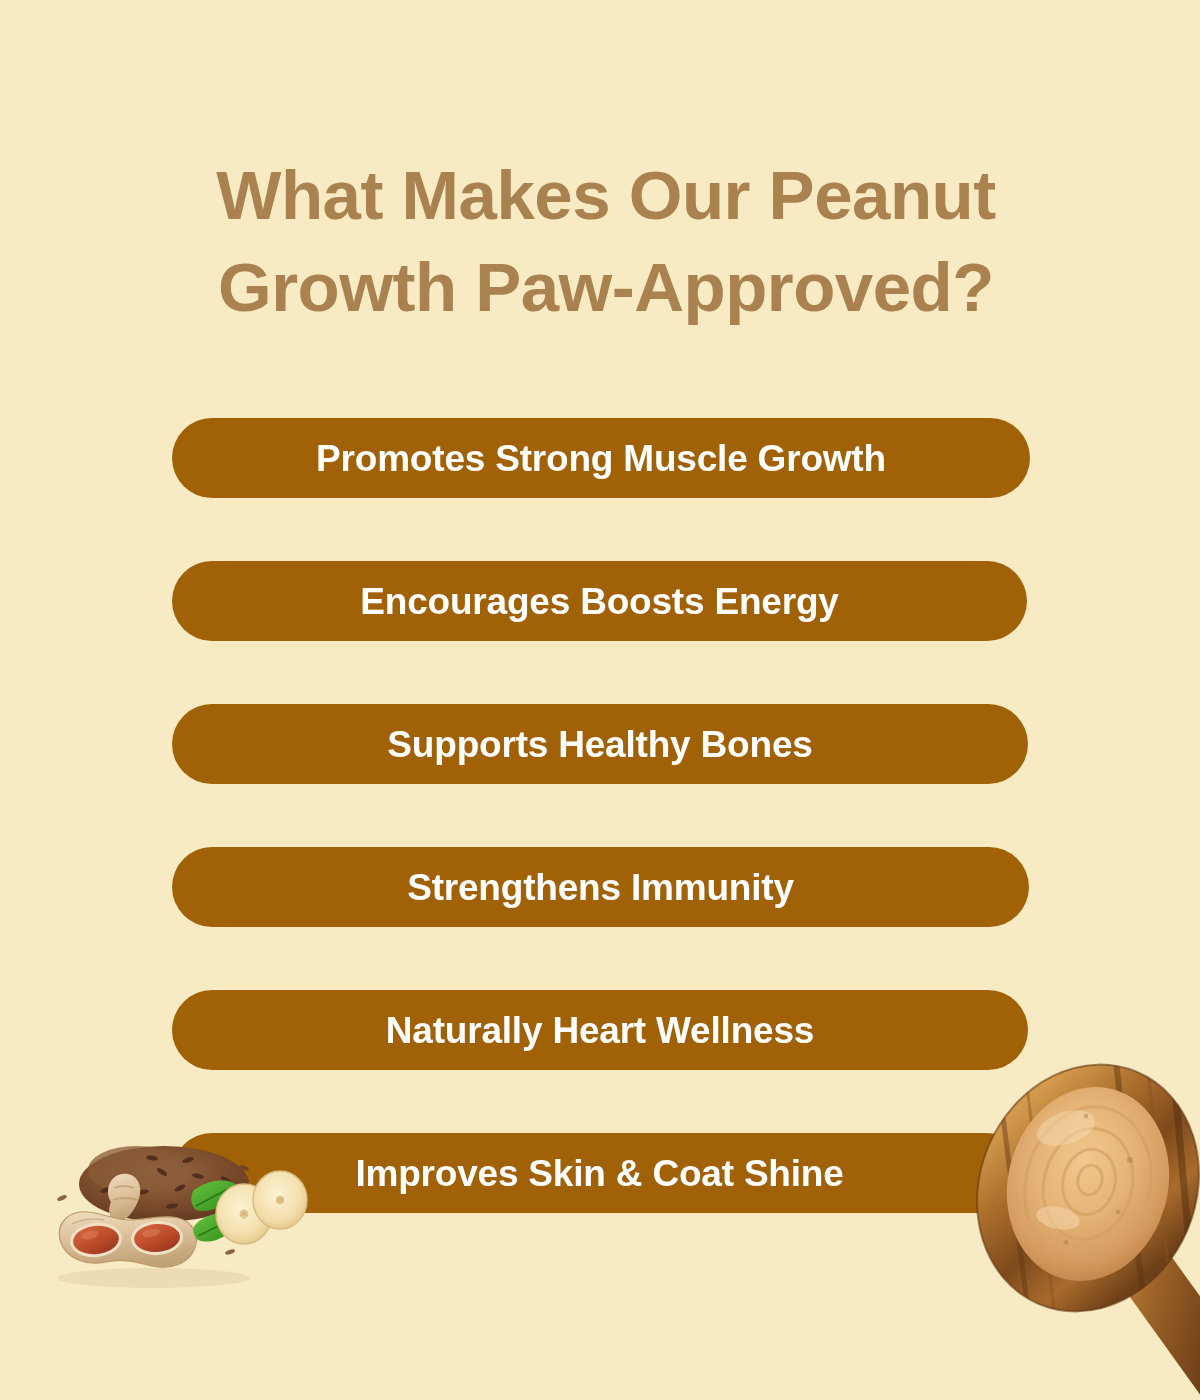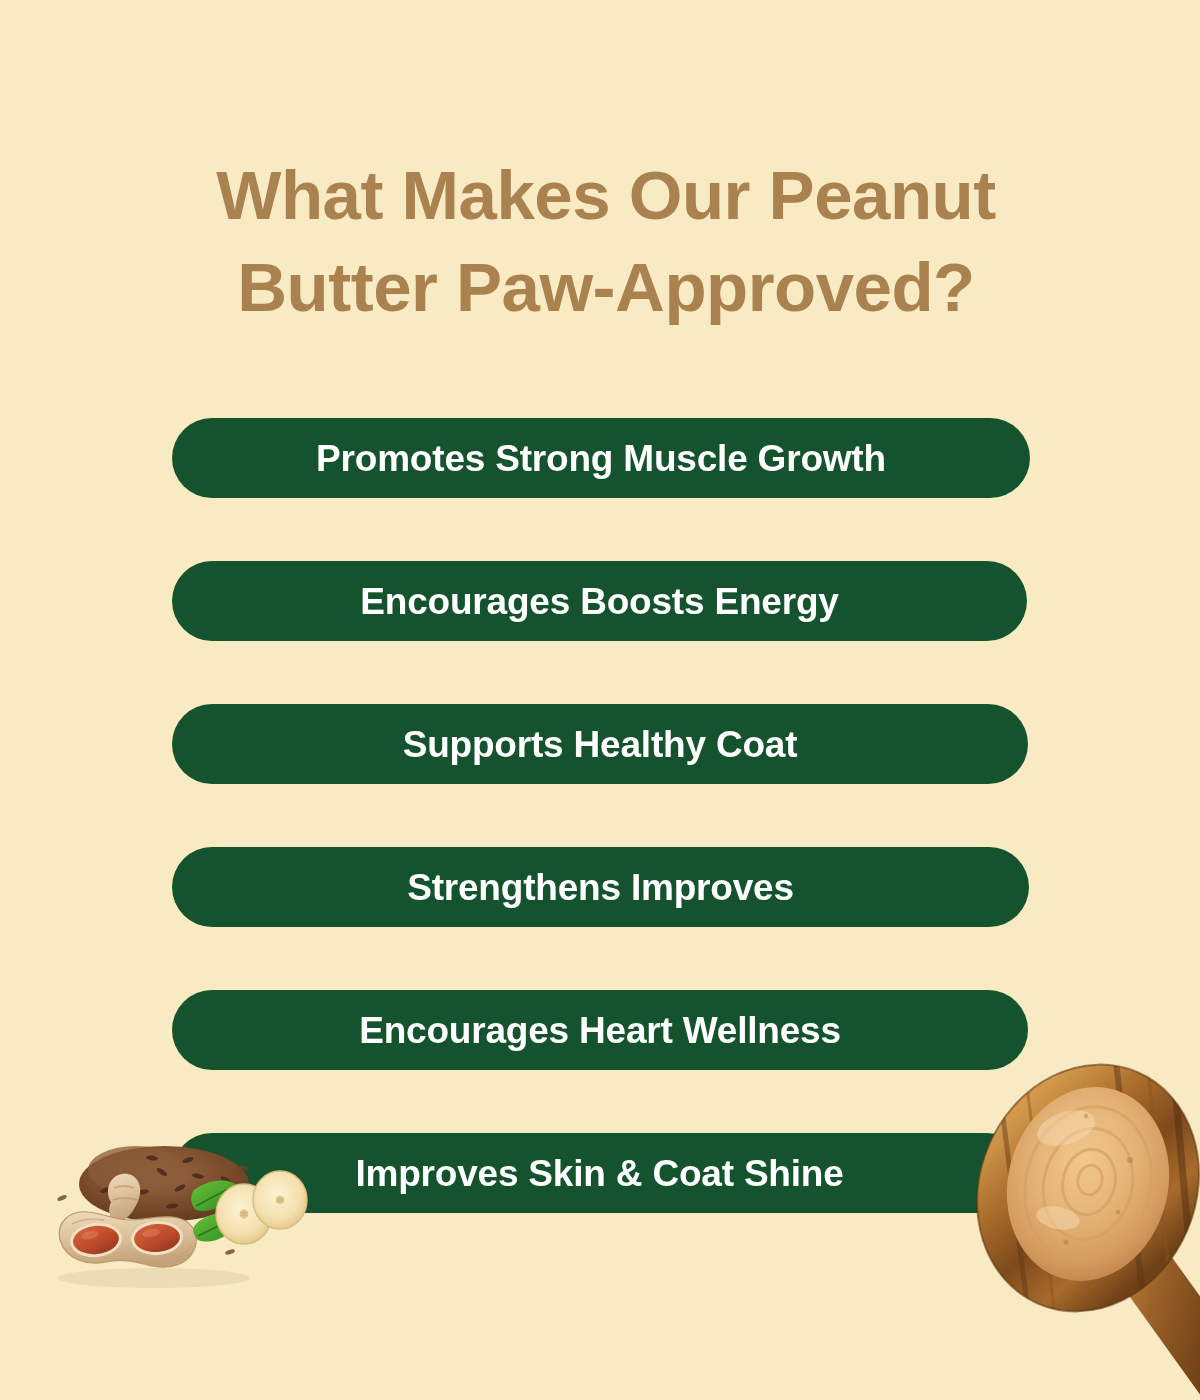--- a/index.html
+++ b/index.html
@@ -45,21 +45,21 @@
     position: absolute;
     left: 172px;
     top: 418px;
     width: 860px;
   }
   .pill {
     position: relative;
     height: 80px;
     margin-bottom: 63px;
     border-radius: 40px;
-    background: #14532d;
+    background: #a16207;
     display: flex;
     align-items: center;
     justify-content: center;
     box-sizing: border-box;
     padding: 0 26px;
   }
   .pill:last-child {
     margin-bottom: 12px;
   }
   .pill-label {
@@ -98,43 +98,43 @@
     pointer-events: none;
   }
 </style>
 </head>
 <body>
 
 <div id="poster">
 
   <h1 class="heading">
     <span class="line">What Makes Our Peanut</span>
-    <span class="line">Butter Paw-Approved?</span>
+    <span class="line">Growth Paw-Approved?</span>
   </h1>
 
   <div class="pill-stack">
 
     <div class="pill w1">
       <span class="pill-label">Promotes Strong Muscle Growth</span>
     </div>
 
     <div class="pill w2">
       <span class="pill-label">Encourages Boosts Energy</span>
     </div>
 
     <div class="pill w3">
-      <span class="pill-label">Supports Healthy Coat</span>
+      <span class="pill-label">Supports Healthy Bones</span>
     </div>
 
     <div class="pill w4">
-      <span class="pill-label">Strengthens Improves</span>
+      <span class="pill-label">Strengthens Immunity</span>
     </div>
 
     <div class="pill w5">
-      <span class="pill-label">Encourages Heart Wellness</span>
+      <span class="pill-label">Naturally Heart Wellness</span>
     </div>
 
     <div class="pill w6">
       <span class="pill-label">Improves Skin &amp; Coat Shine</span>
     </div>
 
   </div>
 
   <div class="food-cluster">
     <svg width="270" height="170" viewBox="0 0 270 170" xmlns="http://www.w3.org/2000/svg">

